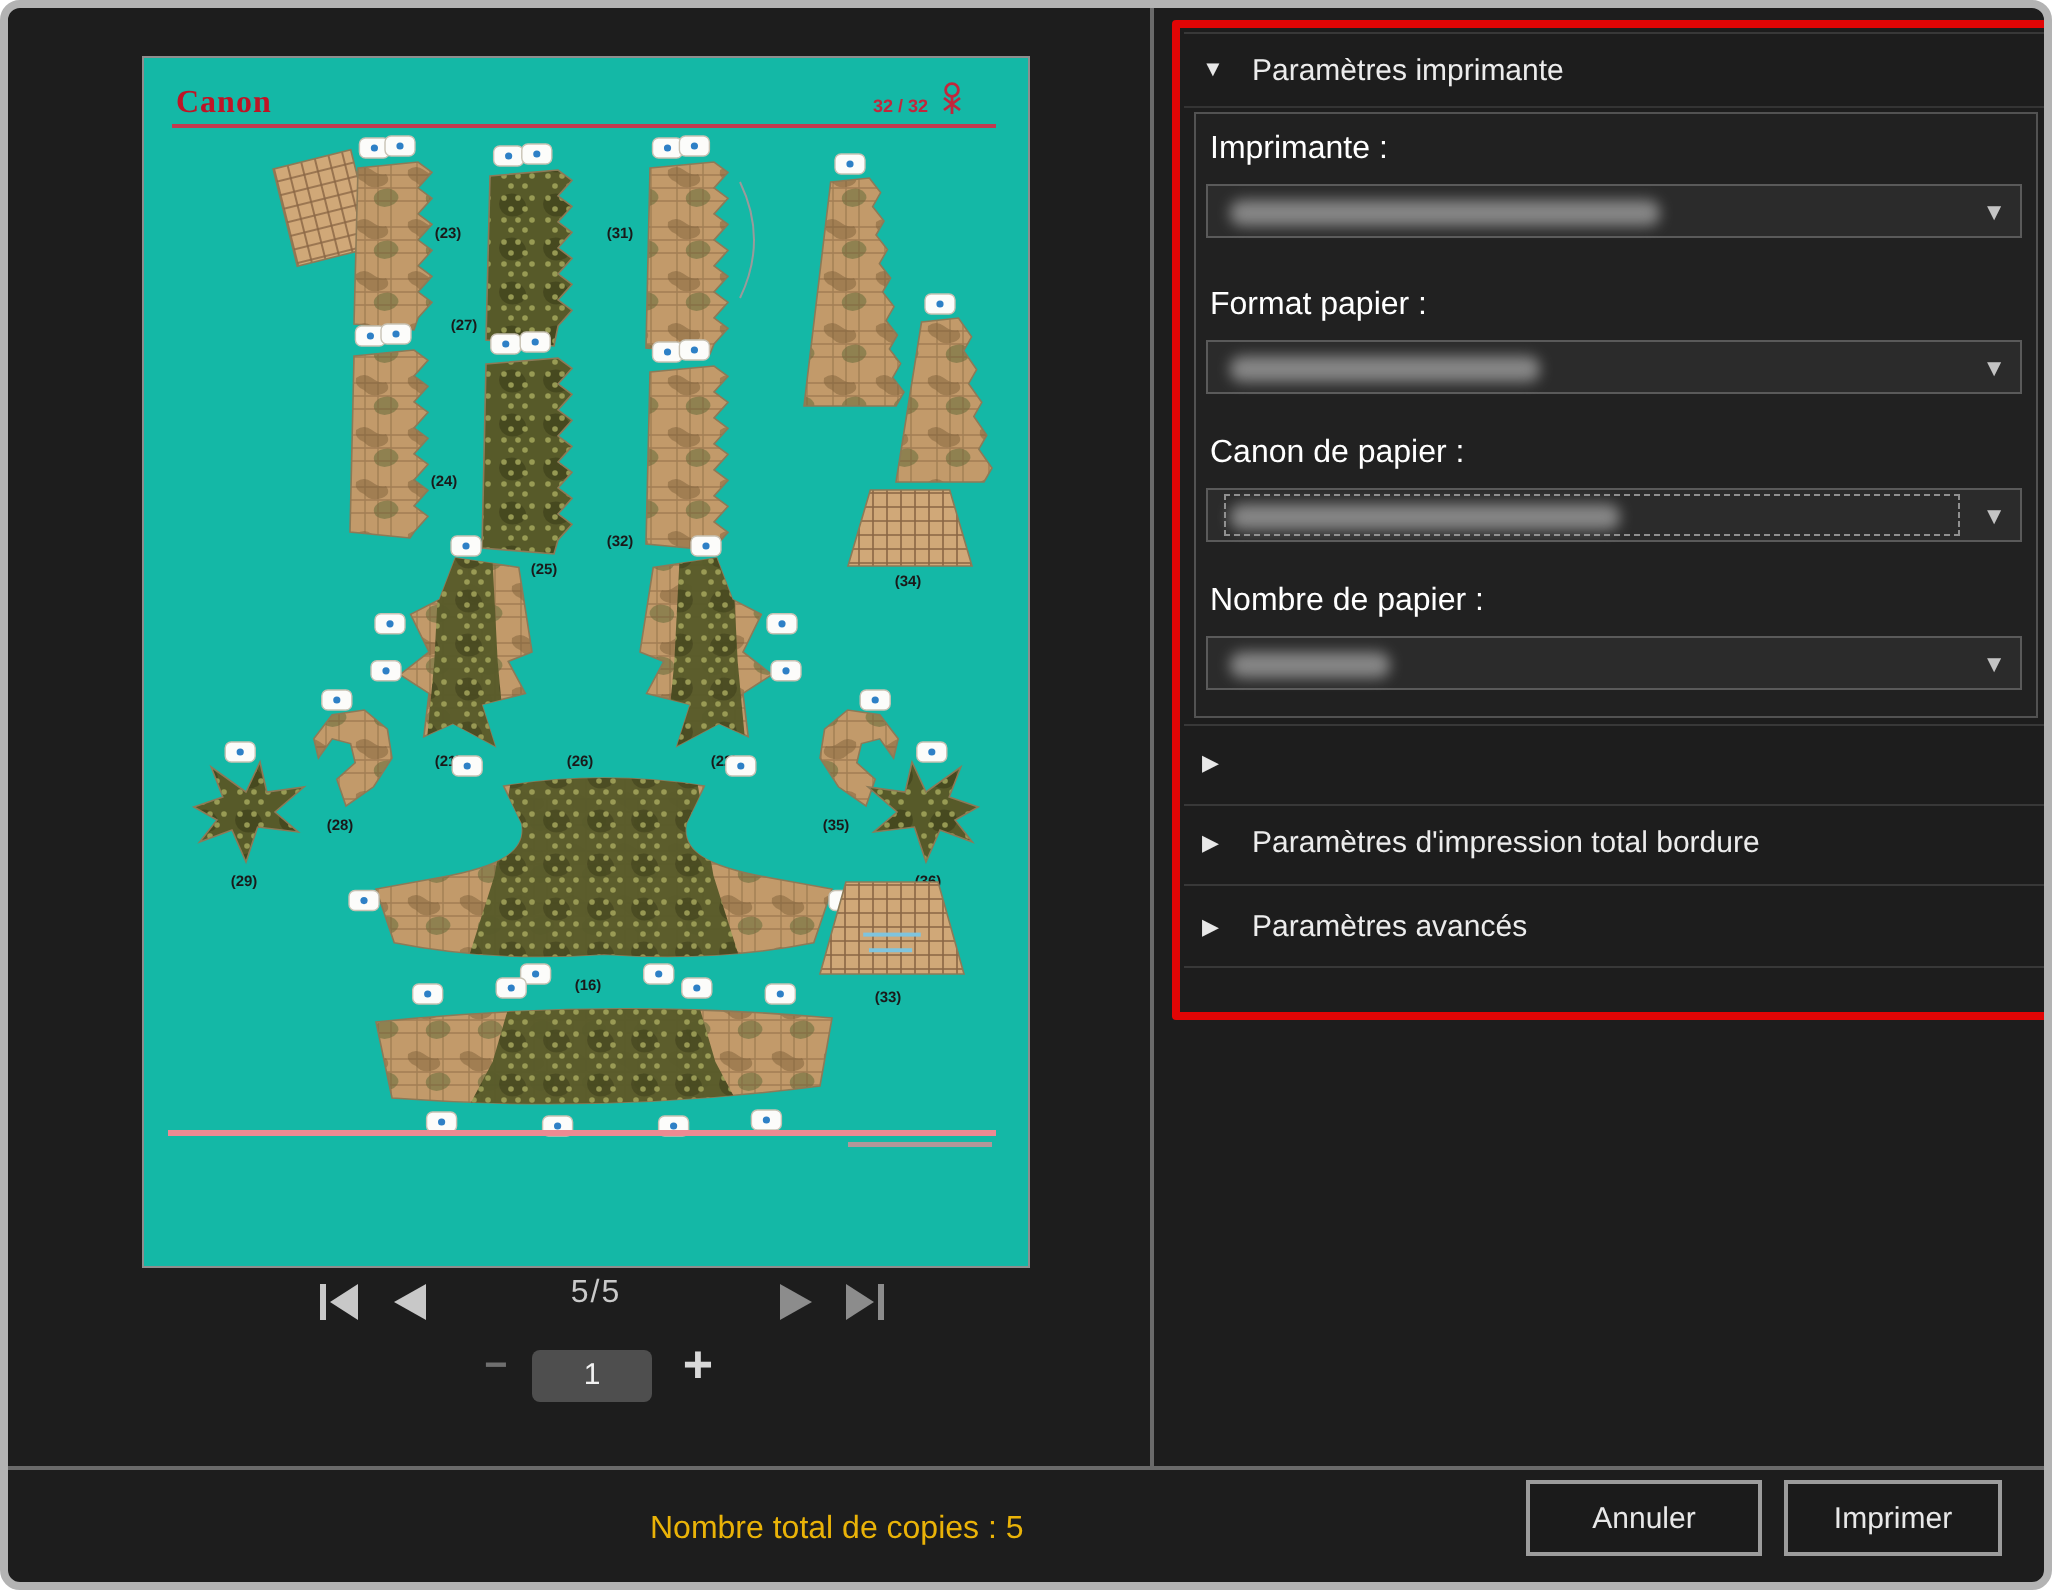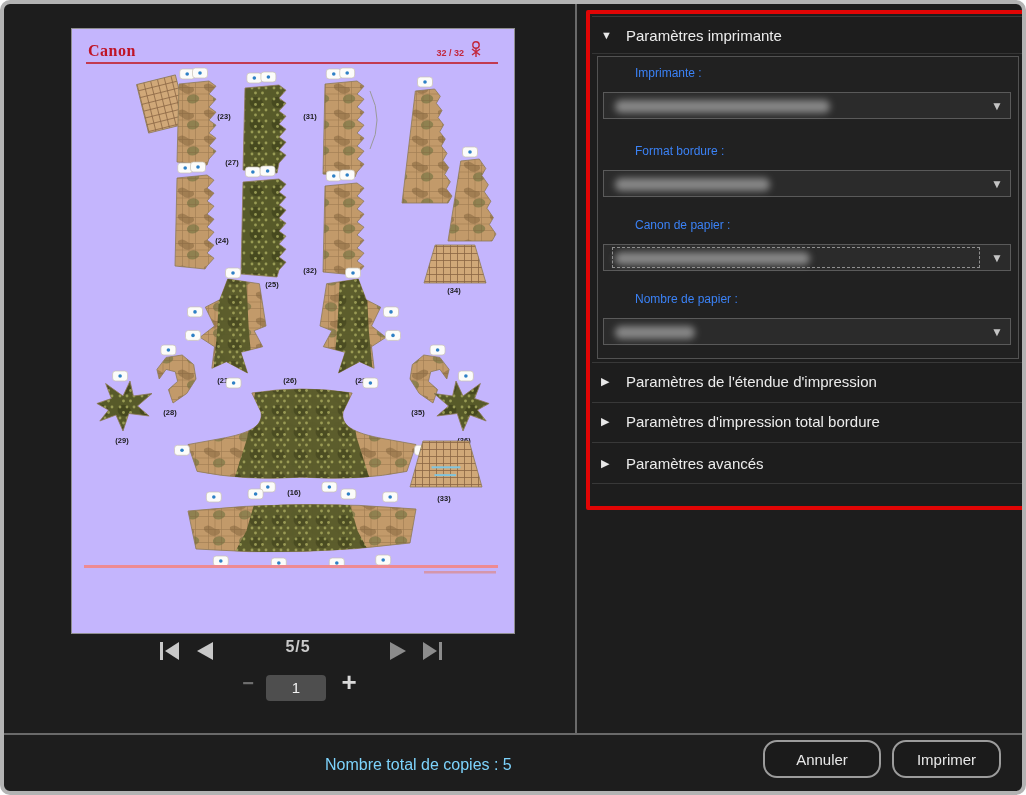--- a/index.html
+++ b/index.html
@@ -5,57 +5,57 @@
   html,body{margin:0;padding:0;background:#ffffff;font-family:"Liberation Sans",sans-serif;}
   .dialog{position:relative;width:1026px;height:795px;box-sizing:border-box;
     background:#1d1d1d;border:4px solid #b3b3b3;border-radius:10px;overflow:hidden;}
   .abs{position:absolute;}
 
   
   .vdivider{left:571px;top:0;width:2px;height:729px;background:#6a6a6a;}
   .hdivider{left:0;top:729px;width:1018px;height:2px;background:#6a6a6a;}
 
   
-  .page{left:67px;top:24px;width:442px;height:604px;background:#c4b5fd;border:1px solid #8e8e8e;}
+  .page{left:67px;top:24px;width:442px;height:604px;background:#14b8a6;border:1px solid #8e8e8e;}
   .page svg{display:block;}
 
   
   .nav-icon{top:637px;width:26px;height:20px;cursor:pointer;}
   .page-indicator{left:258px;top:634px;width:72px;text-align:center;color:#c9c9c9;
-    font-size:16px;font-weight:bold;letter-spacing:1px;}
+    font-size:16px;font-weight:normal;letter-spacing:1px;}
   .minus{left:232px;top:668px;width:24px;text-align:center;color:#6f6f6f;font-size:20px;font-weight:bold;cursor:pointer;}
   .copies-box{left:262px;top:671px;width:60px;height:26px;background:#4e4e4e;border-radius:4px;
     color:#f2f2f2;font-size:15px;text-align:center;line-height:26px;cursor:default;}
   .plus{left:332px;top:663px;width:26px;text-align:center;color:#d9d9d9;font-size:26px;font-weight:bold;cursor:pointer;}
 
   
   .section-header{left:588px;width:430px;height:36px;display:flex;align-items:center;gap:13px;
     color:#ececec;font-size:15px;border-top:1px solid #383838;cursor:pointer;}
   .section-header .tri{font-size:11px;color:#e8e8e8;width:12px;margin-left:9px;}
   .hdr1{top:12px;border-bottom:1px solid #343434;}
   .row1{top:358px;}
   .row2{top:398px;}
   .row3{top:438px;border-bottom:1px solid #383838;height:40px;}
 
   .groupbox{left:593px;top:52px;width:420px;height:301px;border:1px solid #525252;background:#212121;}
-  .fld-label{left:601px;width:380px;color:#3b82f6;font-size:12px;margin-left:30px;}
+  .fld-label{left:601px;width:380px;color:#ffffff;font-size:16px;}
   .dropdown{left:599px;width:408px;height:27px;background:#2b2b2b;border:1px solid #5a5a5a;
     box-sizing:border-box;cursor:pointer;}
   .dropdown .blur{position:absolute;left:11px;top:7px;height:13px;background:#979797;
     border-radius:6px;filter:blur(3.5px);opacity:.85;}
   .dropdown .arrow{position:absolute;right:7px;top:6px;font-size:12px;color:#c4c4c4;}
   .dropdown .focus{position:absolute;left:8px;right:30px;top:2px;bottom:2px;border:1px dashed #909090;}
 
   .highlight{left:582px;top:6px;width:438px;height:492px;border:4px solid #e10505;border-radius:2px;
     pointer-events:none;z-index:50;}
 
   
-  .footer-text{left:321px;top:752px;color:#7dd3fc;font-size:16px;}
+  .footer-text{left:321px;top:752px;color:#eab308;font-size:16px;}
   .btn{top:736px;height:38px;box-sizing:border-box;background:#1b1b1b;border:2px solid #9c9c9c;
-    border-radius:14px;color:#e8e8e8;font-size:15px;font-family:"Liberation Sans",sans-serif;cursor:pointer;}
+    border-radius:0;color:#e8e8e8;font-size:15px;font-family:"Liberation Sans",sans-serif;cursor:pointer;}
   .btn-cancel{left:759px;width:118px;}
   .btn-print{left:888px;width:109px;}
 </style>
 </head>
 <body>
 
 <div class="dialog">
 
   <div class="abs page">
     <svg width="440" height="602" viewBox="0 0 440 602">
@@ -353,42 +353,41 @@
   </div>
 
   <div class="abs groupbox"></div>
 
   <div class="abs fld-label" style="top:62px">Imprimante :</div>
   <div class="abs dropdown" style="top:88px">
     <span class="blur" style="width:215px"></span>
     <span class="arrow">▼</span>
   </div>
 
-  <div class="abs fld-label" style="top:140px">Format bordure :</div>
+  <div class="abs fld-label" style="top:140px">Format papier :</div>
   <div class="abs dropdown" style="top:166px">
     <span class="blur" style="width:155px"></span>
     <span class="arrow">▼</span>
   </div>
 
   <div class="abs fld-label" style="top:214px">Canon de papier :</div>
   <div class="abs dropdown" style="top:240px">
     <span class="focus"></span>
     <span class="blur" style="width:195px"></span>
     <span class="arrow">▼</span>
   </div>
 
   <div class="abs fld-label" style="top:288px">Nombre de papier :</div>
   <div class="abs dropdown" style="top:314px">
     <span class="blur" style="width:80px"></span>
     <span class="arrow">▼</span>
   </div>
 
   <div class="abs section-header row1">
     <span class="tri">▶</span>
-    <span>Paramètres de l'étendue d'impression</span>
   </div>
   <div class="abs section-header row2">
     <span class="tri">▶</span>
     <span>Paramètres d'impression total bordure</span>
   </div>
   <div class="abs section-header row3">
     <span class="tri">▶</span>
     <span>Paramètres avancés</span>
   </div>
 

